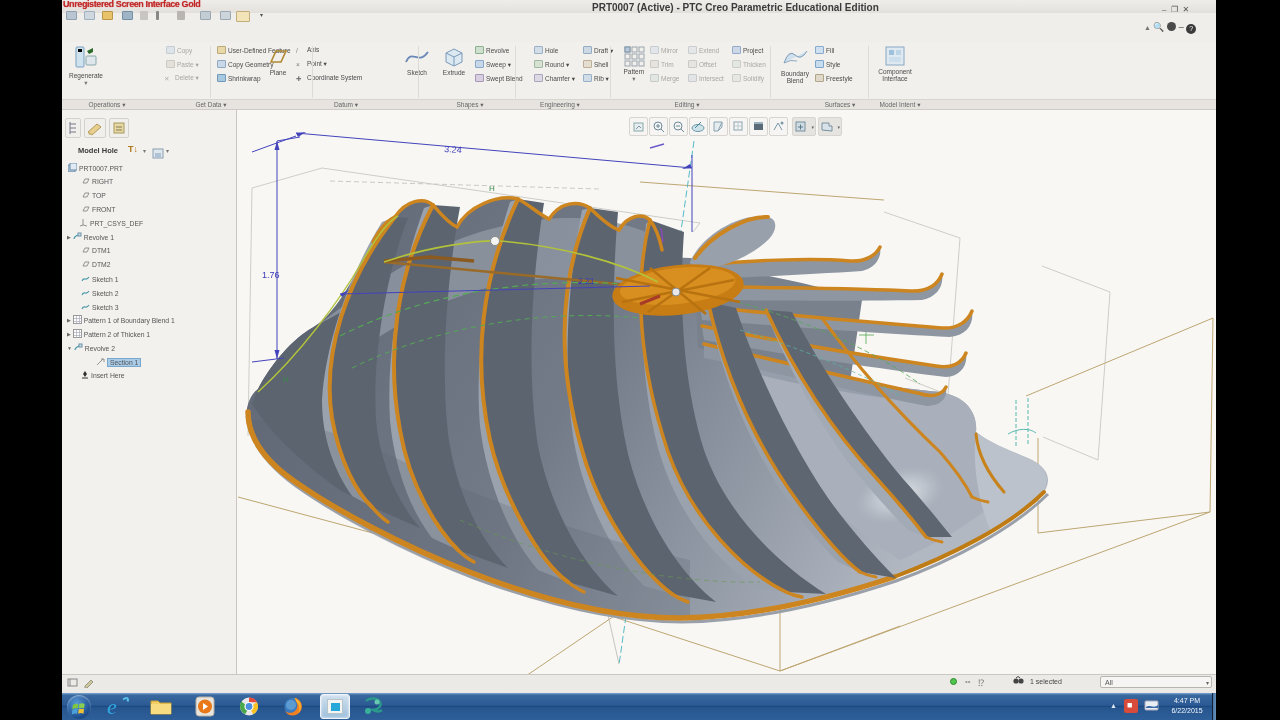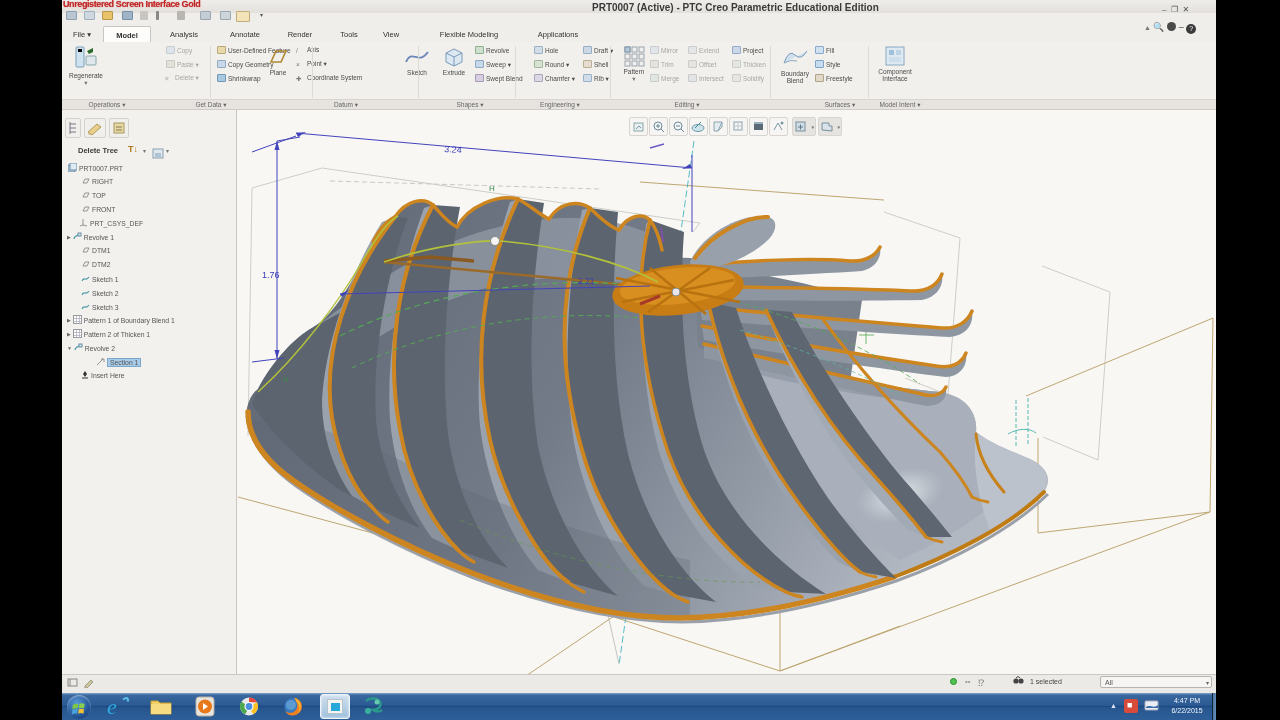--- a/index.html
+++ b/index.html
@@ -68,31 +68,20 @@
     <div class="qi" style="left:20px;background:#cfd8df;border:1px solid #9fb0c0;"></div>
     <div class="qi" style="left:38px;background:#e8c36a;border:1px solid #b9964a;"></div>
     <div class="qi" style="left:58px;background:#9fb4c4;border:1px solid #7490a8;"></div>
     <div class="qi" style="left:76px;width:8px;background:#c9c6c2;"></div>
     <div class="qi" style="left:92px;width:3px;background:#8a8886;"></div>
     <div class="qi" style="left:113px;width:8px;background:#b9b6b2;"></div>
     <div class="qi" style="left:136px;background:#c4cdd4;border:1px solid #9aa8b4;"></div>
     <div class="qi" style="left:156px;background:#cdd4da;border:1px solid #9aa8b4;"></div>
     <div class="qi" style="left:172px;width:14px;height:11px;background:#f2e3b8;border:1px solid #c2ad7a;"></div>
     <div class="qi" style="left:196px;width:7px;color:#555;background:none;font-size:6px;">▾</div>
-  </div>
-  <div id="tabs">
-    <div class="tab" style="left:1px;width:38px;">File ▾</div>
-    <div class="tab active" style="left:41px;width:48px;">Model</div>
-    <div class="tab" style="left:93px;width:58px;">Analysis</div>
-    <div class="tab" style="left:156px;width:54px;">Annotate</div>
-    <div class="tab" style="left:216px;width:44px;">Render</div>
-    <div class="tab" style="left:268px;width:38px;">Tools</div>
-    <div class="tab" style="left:310px;width:38px;">View</div>
-    <div class="tab" style="left:358px;width:98px;">Flexible Modeling</div>
-    <div class="tab" style="left:466px;width:60px;">Applications</div>
   </div>
   <div id="ribbon">
 
     <div class="rbig" style="left:6px;top:3px;width:36px;">
       <svg width="26" height="26" viewBox="0 0 26 26">
           <rect x="3" y="2" width="8" height="20" rx="1" fill="#cfe2ef" stroke="#7ba0bd"></rect>
           <rect x="5" y="4" width="4" height="3" fill="#9dbtd4"></rect>
           <path d="M14 6l6-3v4l-4 2z" fill="#2a6a2a"></path>
           <rect x="13" y="11" width="10" height="9" rx="1" fill="#dfe6ec" stroke="#8aa"></rect>
         </svg>
@@ -217,21 +206,21 @@
         <div class="ttbtn" style="left:22px;width:22px;"><svg width="20" height="18" viewBox="0 0 20 18">
               <path d="M3 13l9-8 4 3-9 8z" fill="#e8cf8e" stroke="#b09a5a"></path>
               <path d="M3 13l1 3 3-1z" fill="#c8b070"></path>
             </svg></div>
         <div class="ttbtn" style="left:47px;width:20px;"><svg width="18" height="18" viewBox="0 0 18 18">
               <rect x="4" y="4" width="10" height="10" fill="#e6d9a8" stroke="#a89858"></rect>
               <path d="M6 8h6M6 11h6" stroke="#8a7a48" stroke-width="1"></path>
             </svg></div>
       </div>
       <div id="mtheader">
-        <span class="t">Delete Tree</span>
+        <span class="t">Model Hole</span>
         <span style="position:absolute;left:66px;top:1px;color:#b07818;font-weight:bold;font-size:9px;">T↓</span>
         <span style="position:absolute;left:81px;top:4px;color:#777;font-size:6px;">▾</span>
         <span style="position:absolute;left:90px;top:2px;"><svg width="12" height="11" viewBox="0 0 12 11">
               <rect x="1" y="1" width="10" height="9" fill="#dfe6ec" stroke="#8aa0b4"></rect>
               <rect x="3" y="5" width="6" height="4" fill="#aec4d6"></rect>
             </svg></span>
         <span style="position:absolute;left:104px;top:4px;color:#777;font-size:6px;">▾</span>
       </div>
       <div id="treeitems">
       <div class="treeitem" style="left:6px;top:53px;"><span class="tic"><svg width="9" height="9" viewBox="0 0 9 9">

